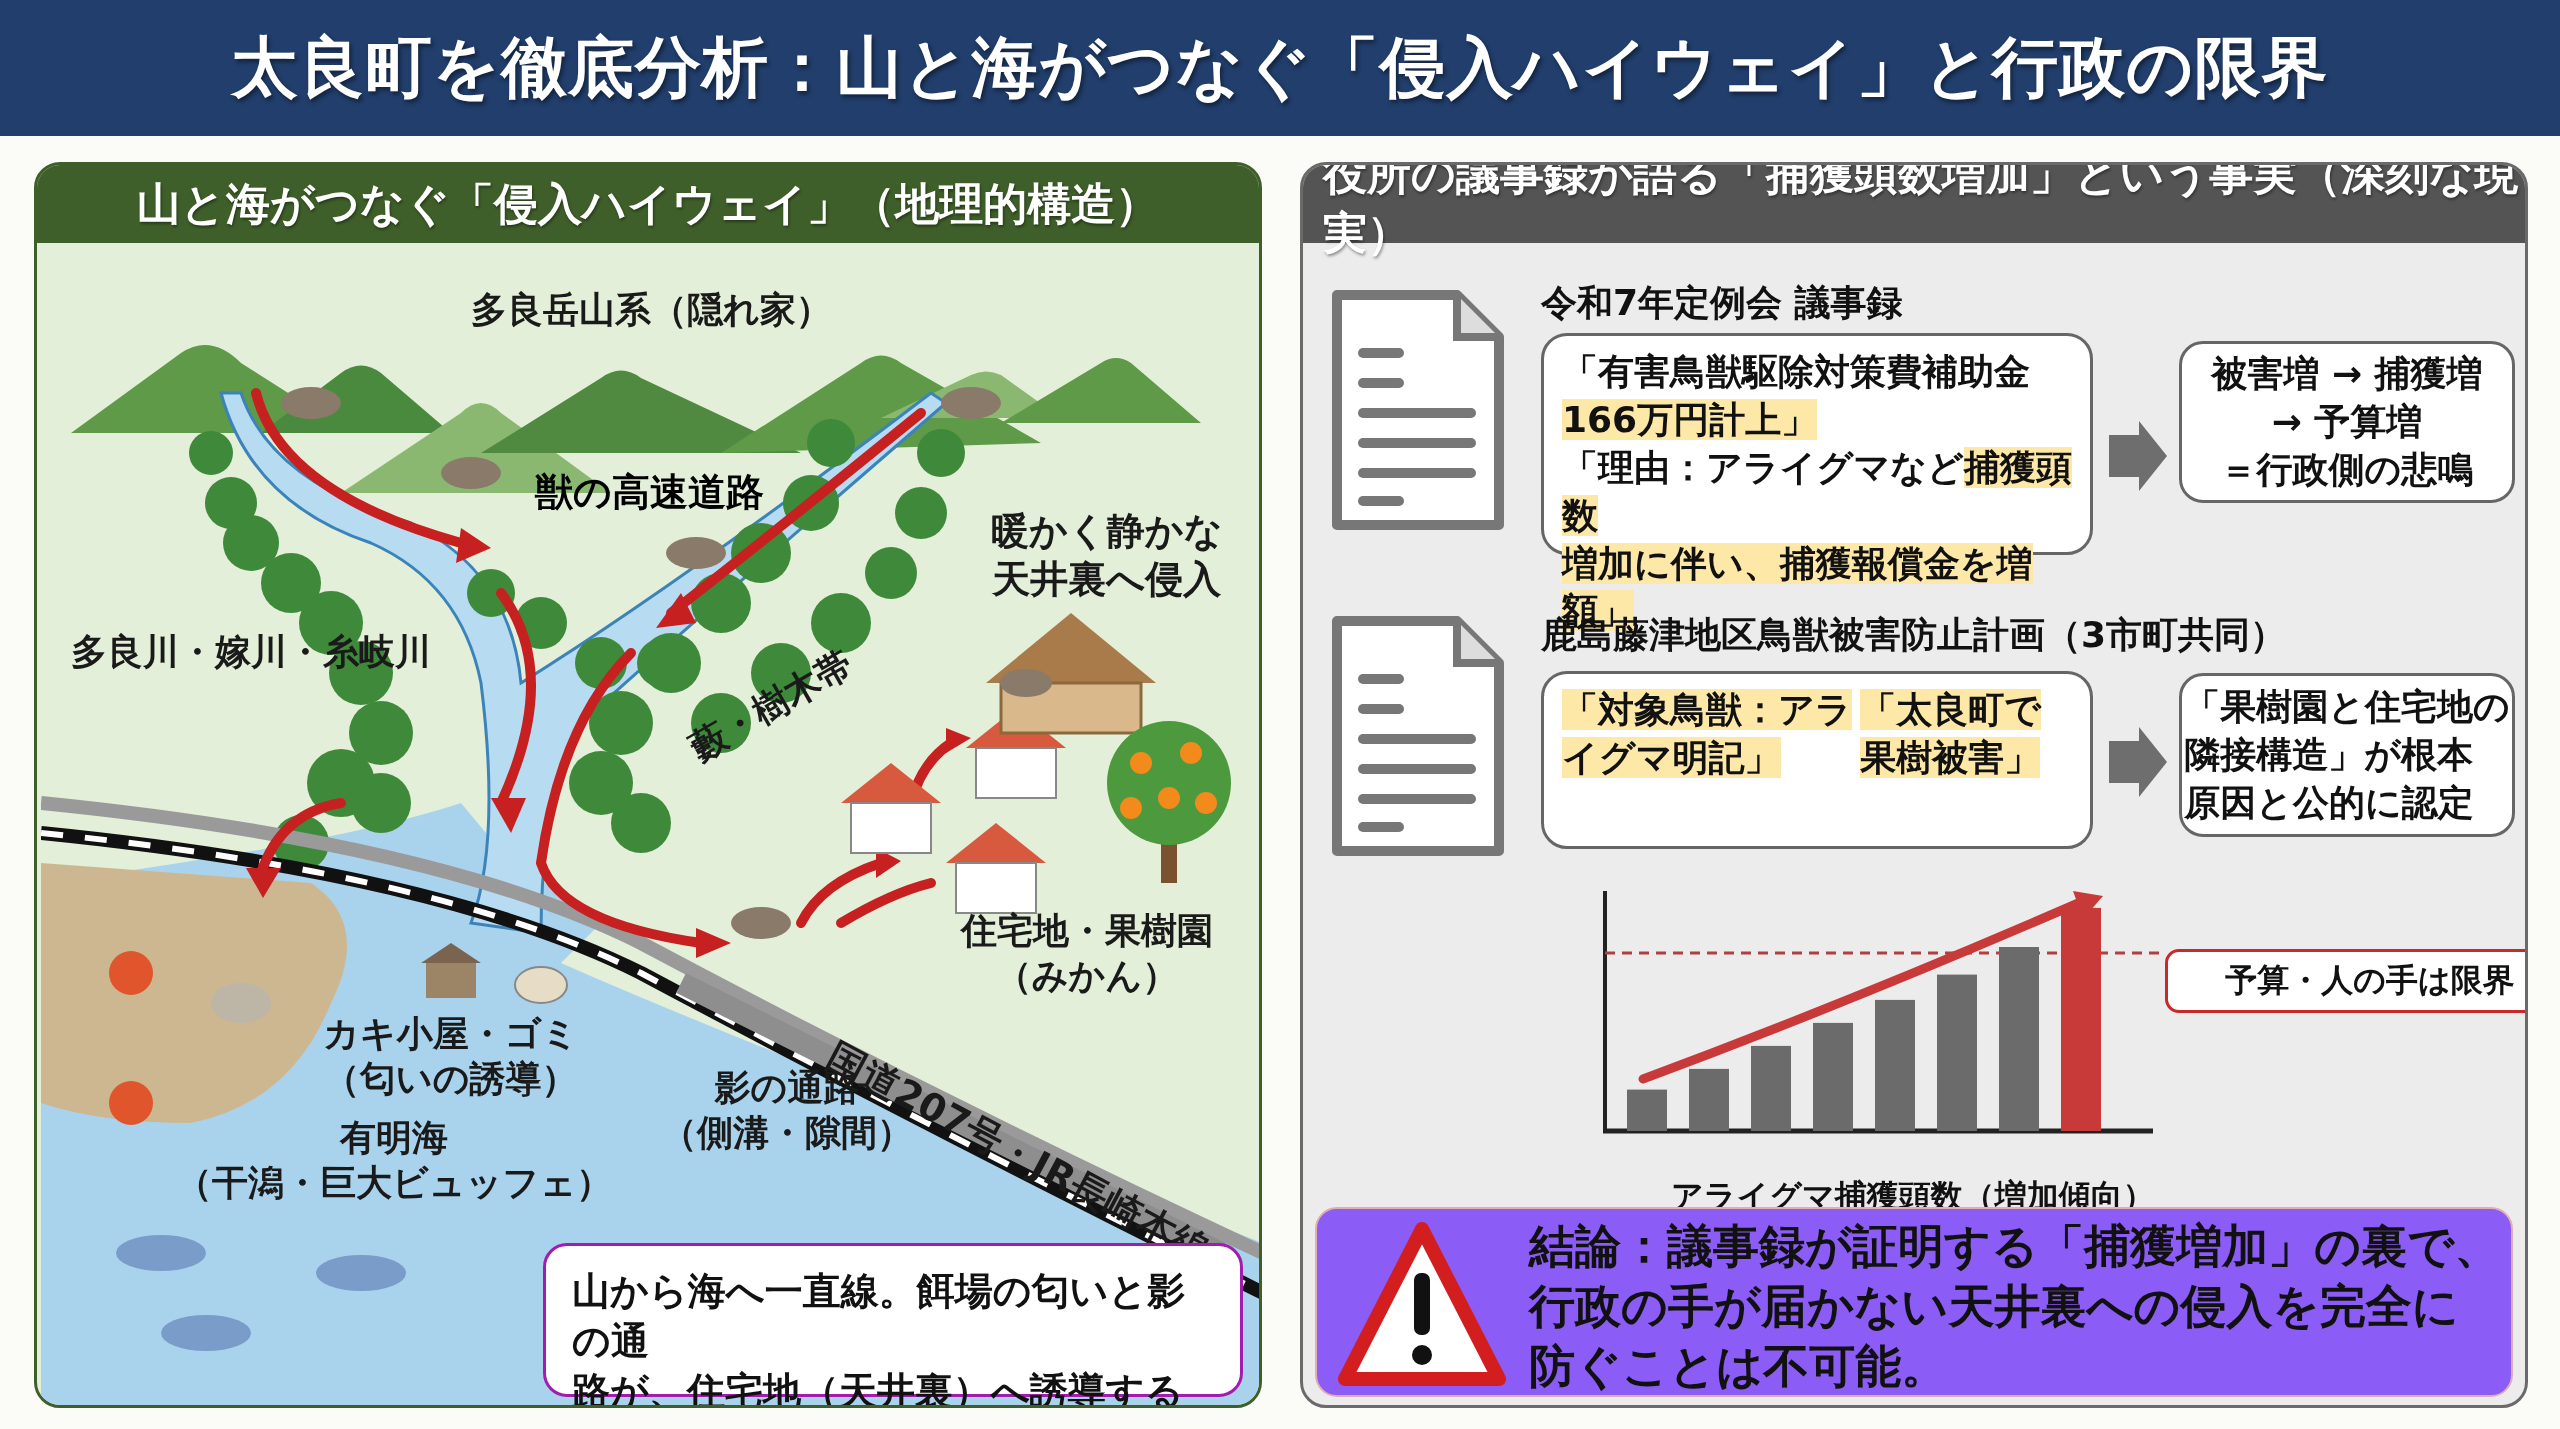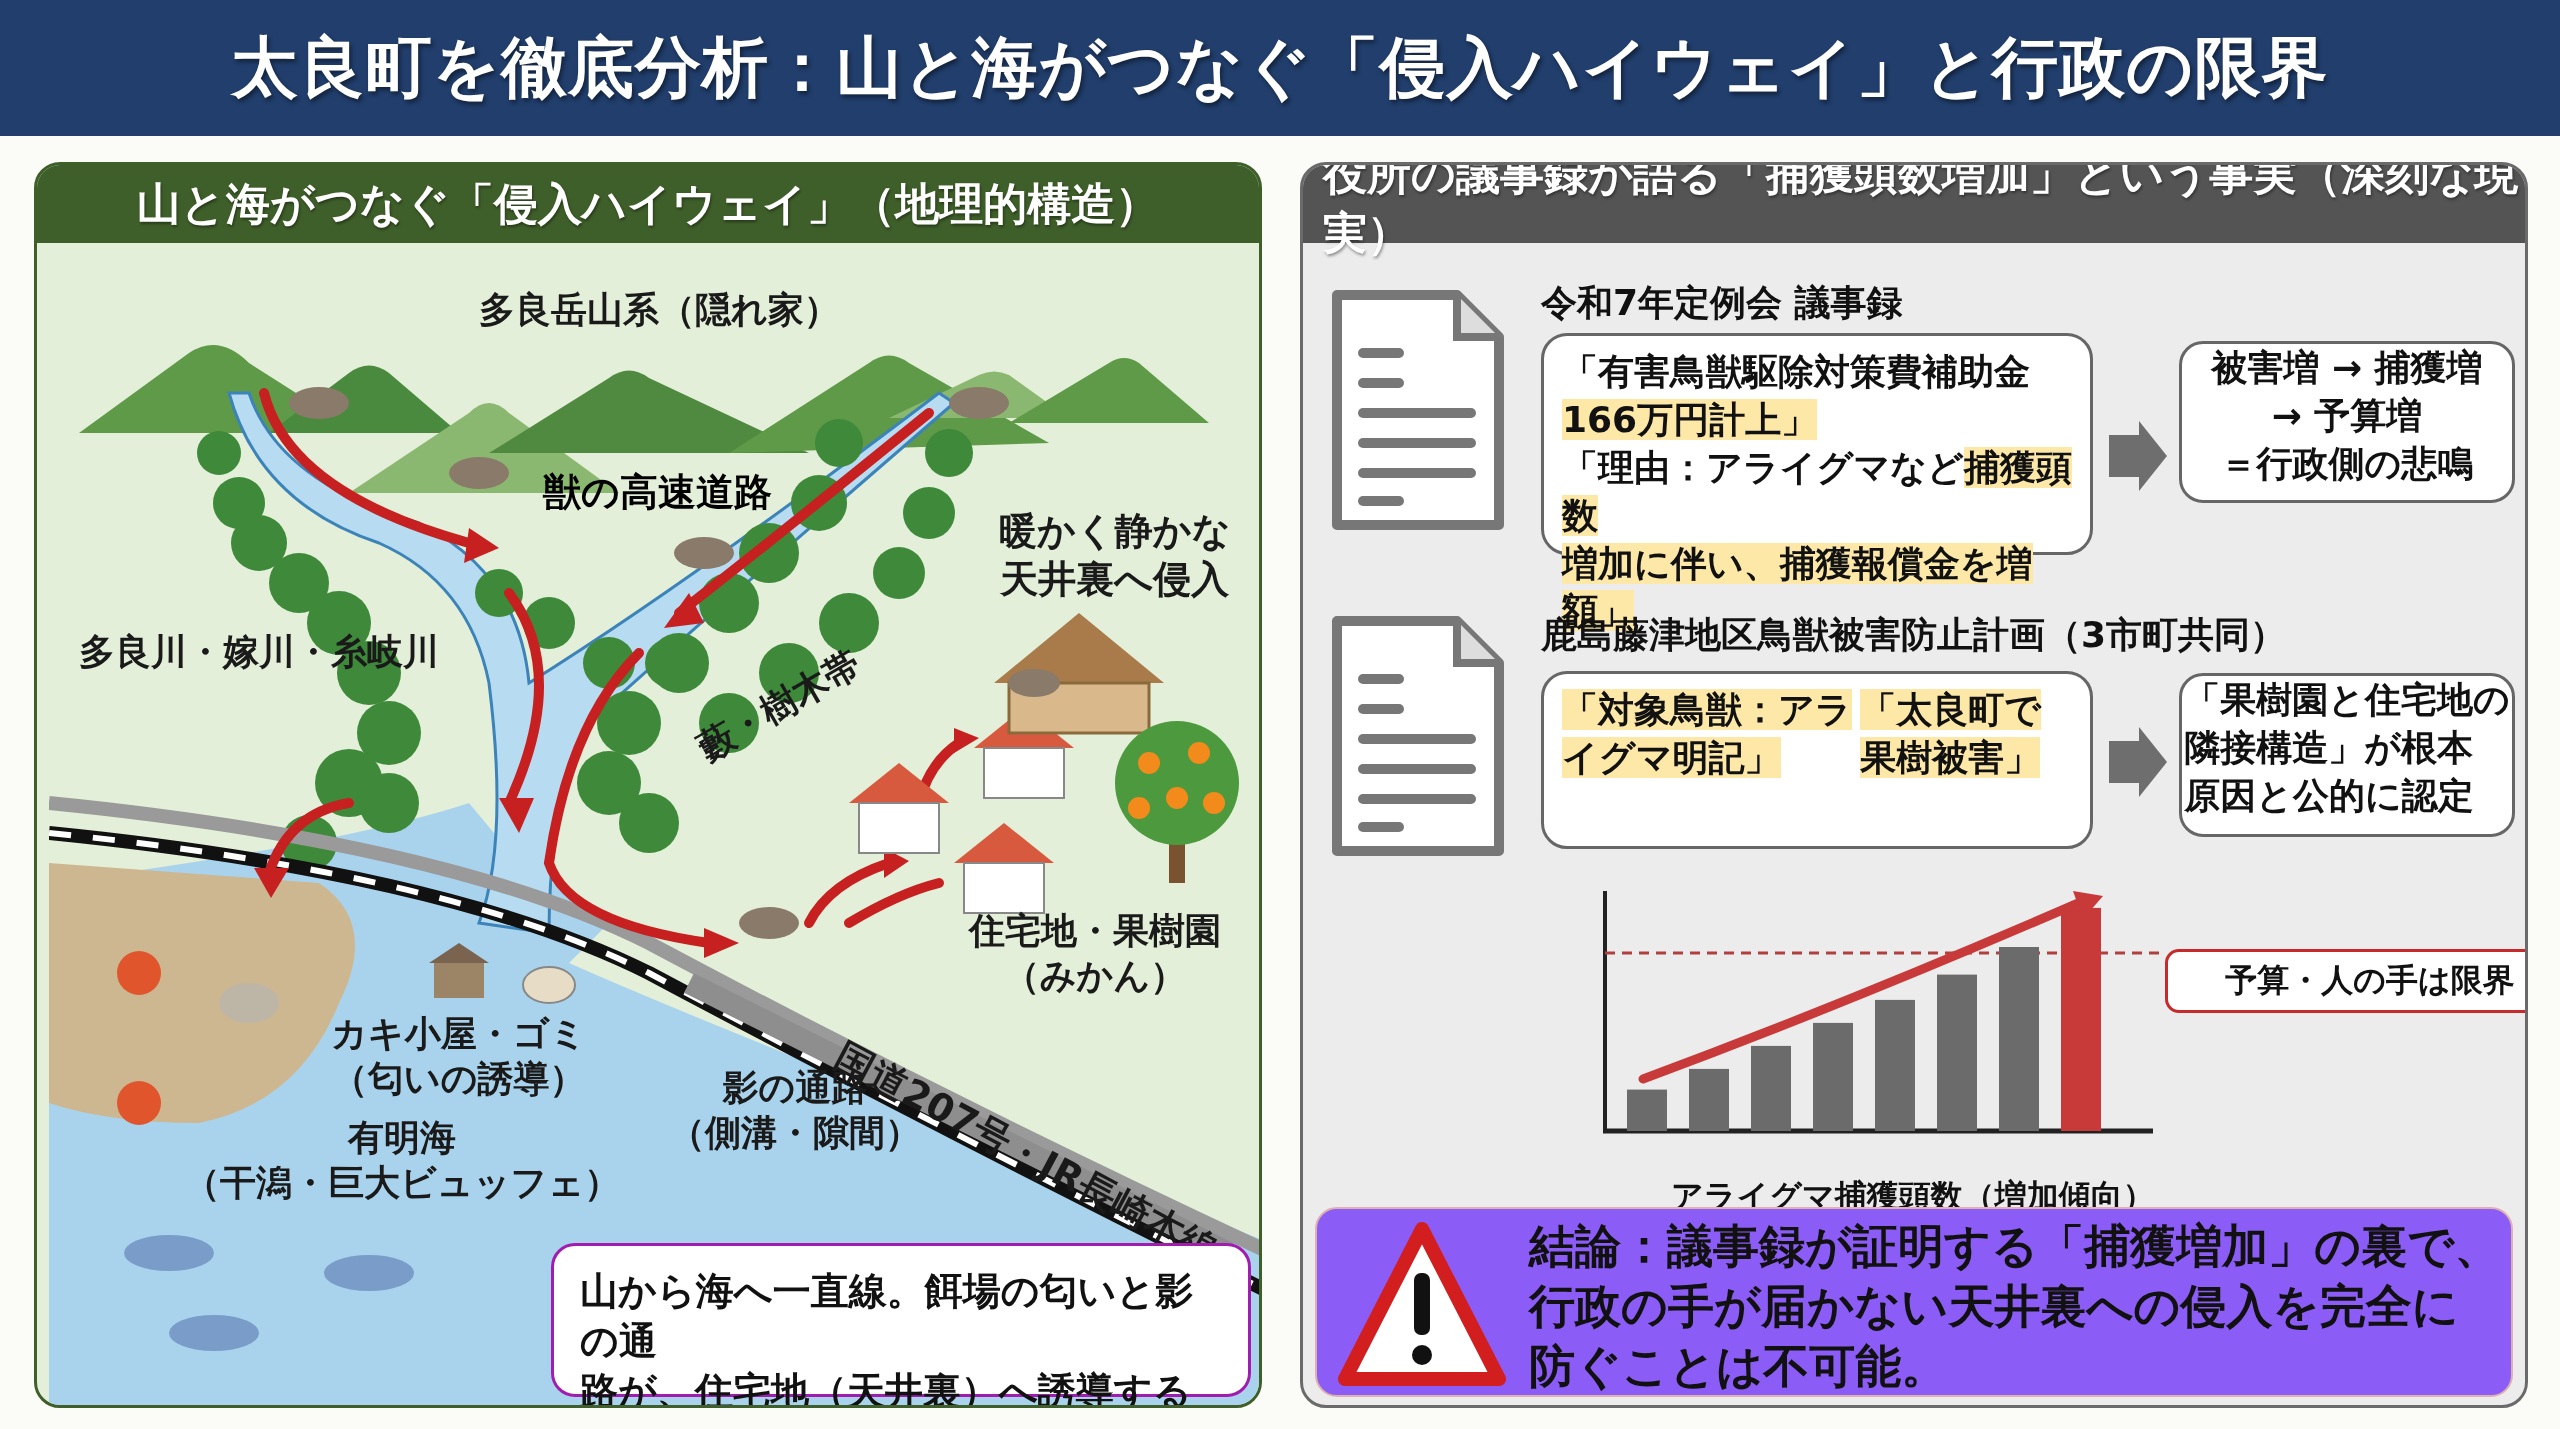--- a/index.html
+++ b/index.html
@@ -5,33 +5,33 @@
   *{box-sizing:border-box;margin:0;padding:0}
   html,body{width:2560px;height:1429px;overflow:hidden;background:#fbfbf8;font-family:"DejaVu Sans","Liberation Sans",sans-serif;color:#111}
   .title-bar{position:absolute;left:0;top:0;width:2560px;height:136px;background:#213e6c;display:flex;align-items:center;justify-content:center}
   .title-bar h1{color:#fff;font-size:66px;font-weight:bold;letter-spacing:1px;text-shadow:2px 3px 4px rgba(0,0,0,.45)}
   .panel{position:absolute;top:162px;height:1246px;border-radius:26px;overflow:hidden}
   .panel-left{left:34px;width:1228px;border:3px solid #3f5f2a;background:#e3efd8}
   .panel-right{left:1300px;width:1228px;border:3px solid #6a6a6a;background:#ececec}
   .panel-head{height:78px;display:flex;align-items:center;justify-content:center;font-size:44px;font-weight:bold;color:#fff;text-shadow:1px 2px 3px rgba(0,0,0,.4)}
   .panel-left .panel-head{background:#3f5f2a}
   .panel-right .panel-head{background:#545454;justify-content:flex-start;padding-left:20px}
-  .map{position:absolute;left:12px;top:78px;width:1092px;height:1162px}
+  .map{position:absolute;left:4px;top:78px;width:1092px;height:1162px}
   .map svg{position:absolute;left:0;top:0}
   .lbl{position:absolute;font-weight:bold;color:#1a1a1a;white-space:nowrap;line-height:1.25;text-align:center}
   .lbl-red{color:#000000}
   .map-note{position:absolute;left:502px;top:1000px;width:700px;height:154px;background:#fff;border:3px solid #a21caf;border-radius:24px;padding:20px 26px;font-size:38px;font-weight:bold;line-height:1.32}
   
   .doc-icon{position:absolute;width:178px;height:246px}
   .doc-title{position:absolute;font-size:36px;font-weight:bold}
   .quote-box{position:absolute;background:#fff;border:3px solid #666;border-radius:26px;font-size:36px;font-weight:bold;line-height:1.33;padding:12px 18px}
   .hl{background:#fde8a8}
   .arrow-shape{position:absolute;width:0;height:0}
   .arrow-body{position:absolute;background:#6e6e6e}
-  .result-box{position:absolute;background:#fff;border:3px solid #666;border-radius:24px;font-size:36px;font-weight:bold;line-height:1.33;text-align:center;display:flex;justify-content:center}
+  .result-box{position:absolute;background:#fff;border:3px solid #666;border-radius:24px;font-size:36px;font-weight:bold;line-height:1.33;text-align:center;display:flex;align-items:center;justify-content:center}
   .chart-label{position:absolute;font-size:32px;font-weight:bold}
   .limit-callout{position:absolute;left:862px;top:784px;width:410px;height:64px;background:#fff;border:3px solid #c62a2a;border-radius:14px;font-size:32px;font-weight:bold;display:flex;align-items:center;justify-content:center}
   .conclusion{position:absolute;left:12px;top:1042px;width:1198px;height:190px;background:#8b5cf6;border:2px solid #e0b0b0;border-radius:22px}
   .conclusion-text{position:absolute;left:212px;top:8px;font-size:46px;font-weight:bold;line-height:1.3;color:#111}
 </style>
 </head>
 <body>
 
 <div class="title-bar">
   <h1>太良町を徹底分析：山と海がつなぐ「侵入ハイウェイ」と行政の限界</h1>

